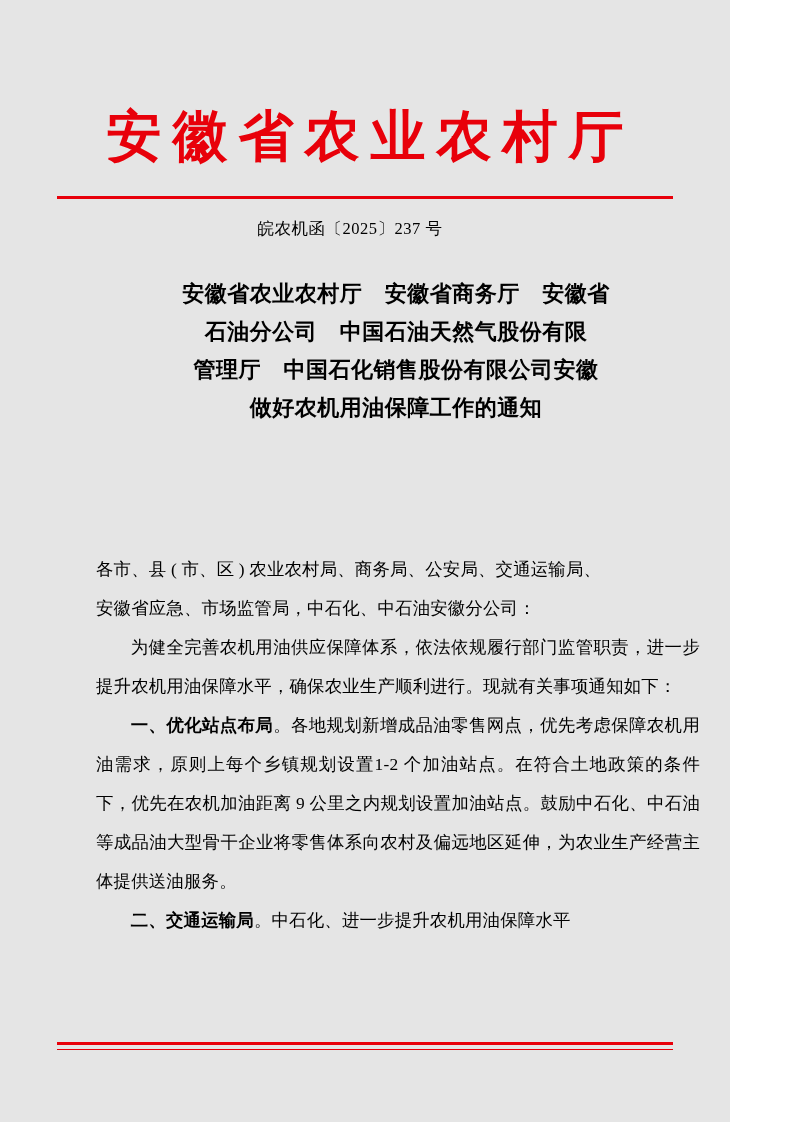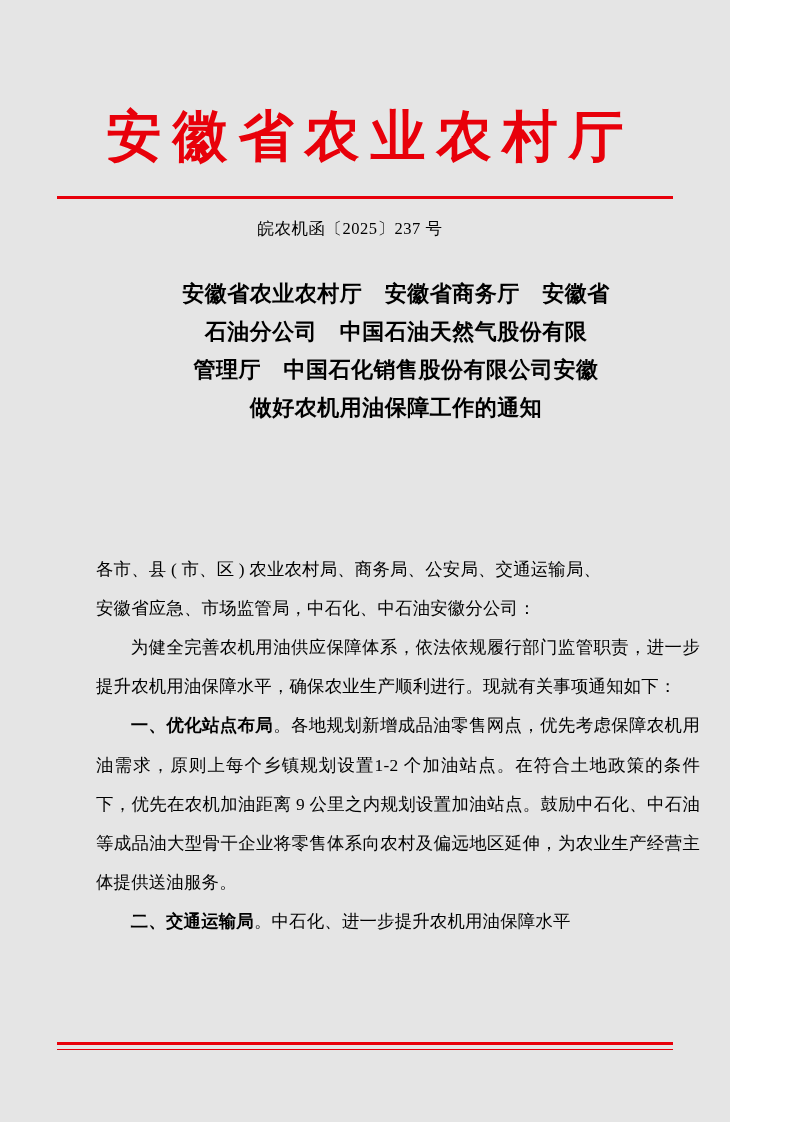--- a/index.html
+++ b/index.html
@@ -94,21 +94,20 @@
     text-justify: inter-ideograph;
   }
   .addressee {
     text-align: center;
   }
   .indent {
     text-indent: 2em;
   }
   .bold {
     font-weight: bold;
-    font-family: Liberation Mono, monospace;
   }
 
   
   .rule-footer-thick {
     position: absolute;
     left: 57px;
     right: 57px;
     top: 1042px;
     height: 3px;
     background: #E8000A;

